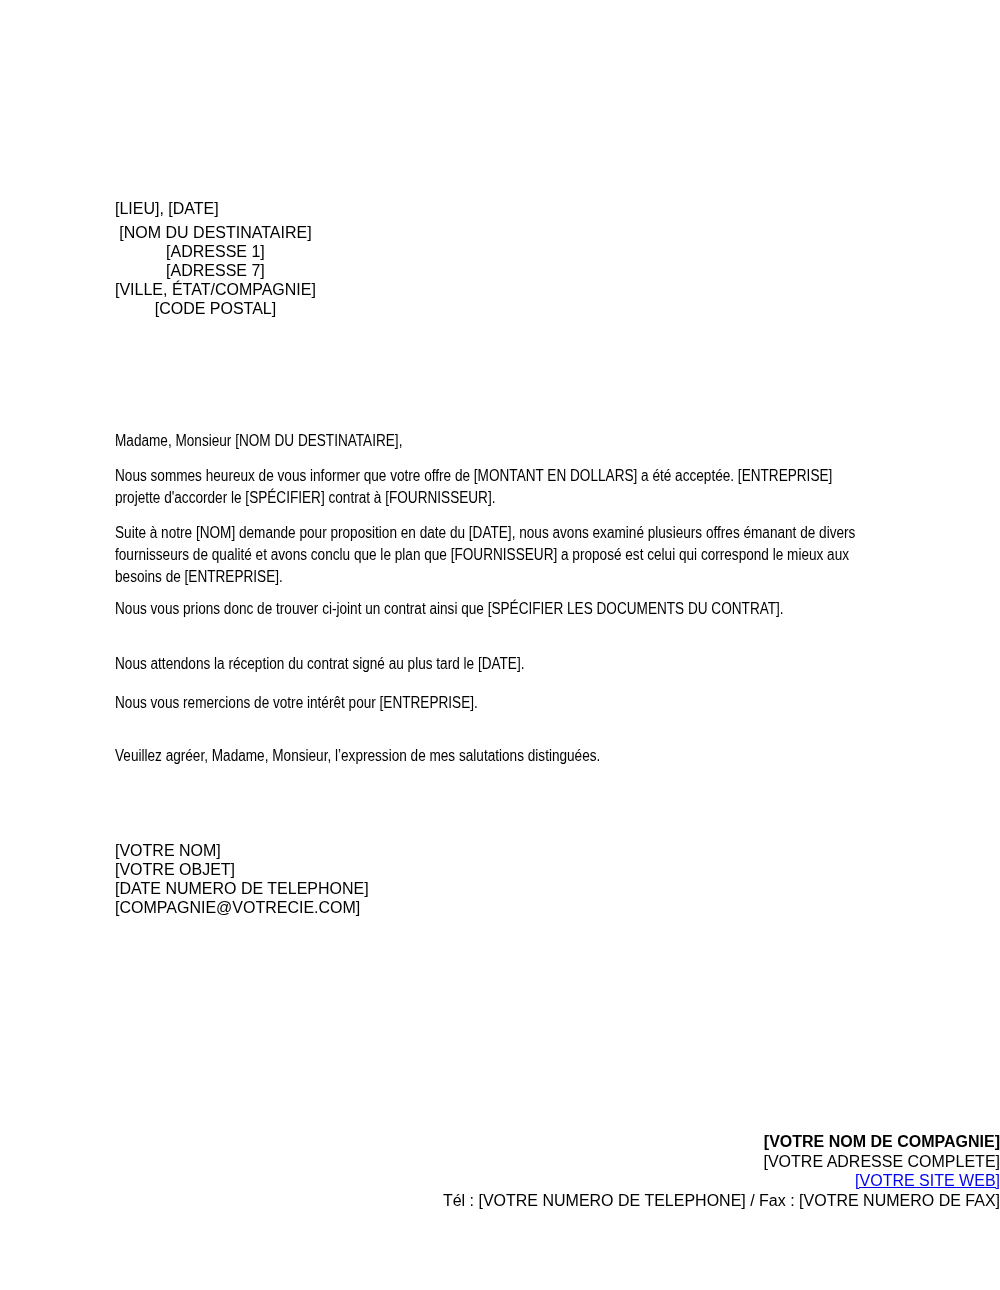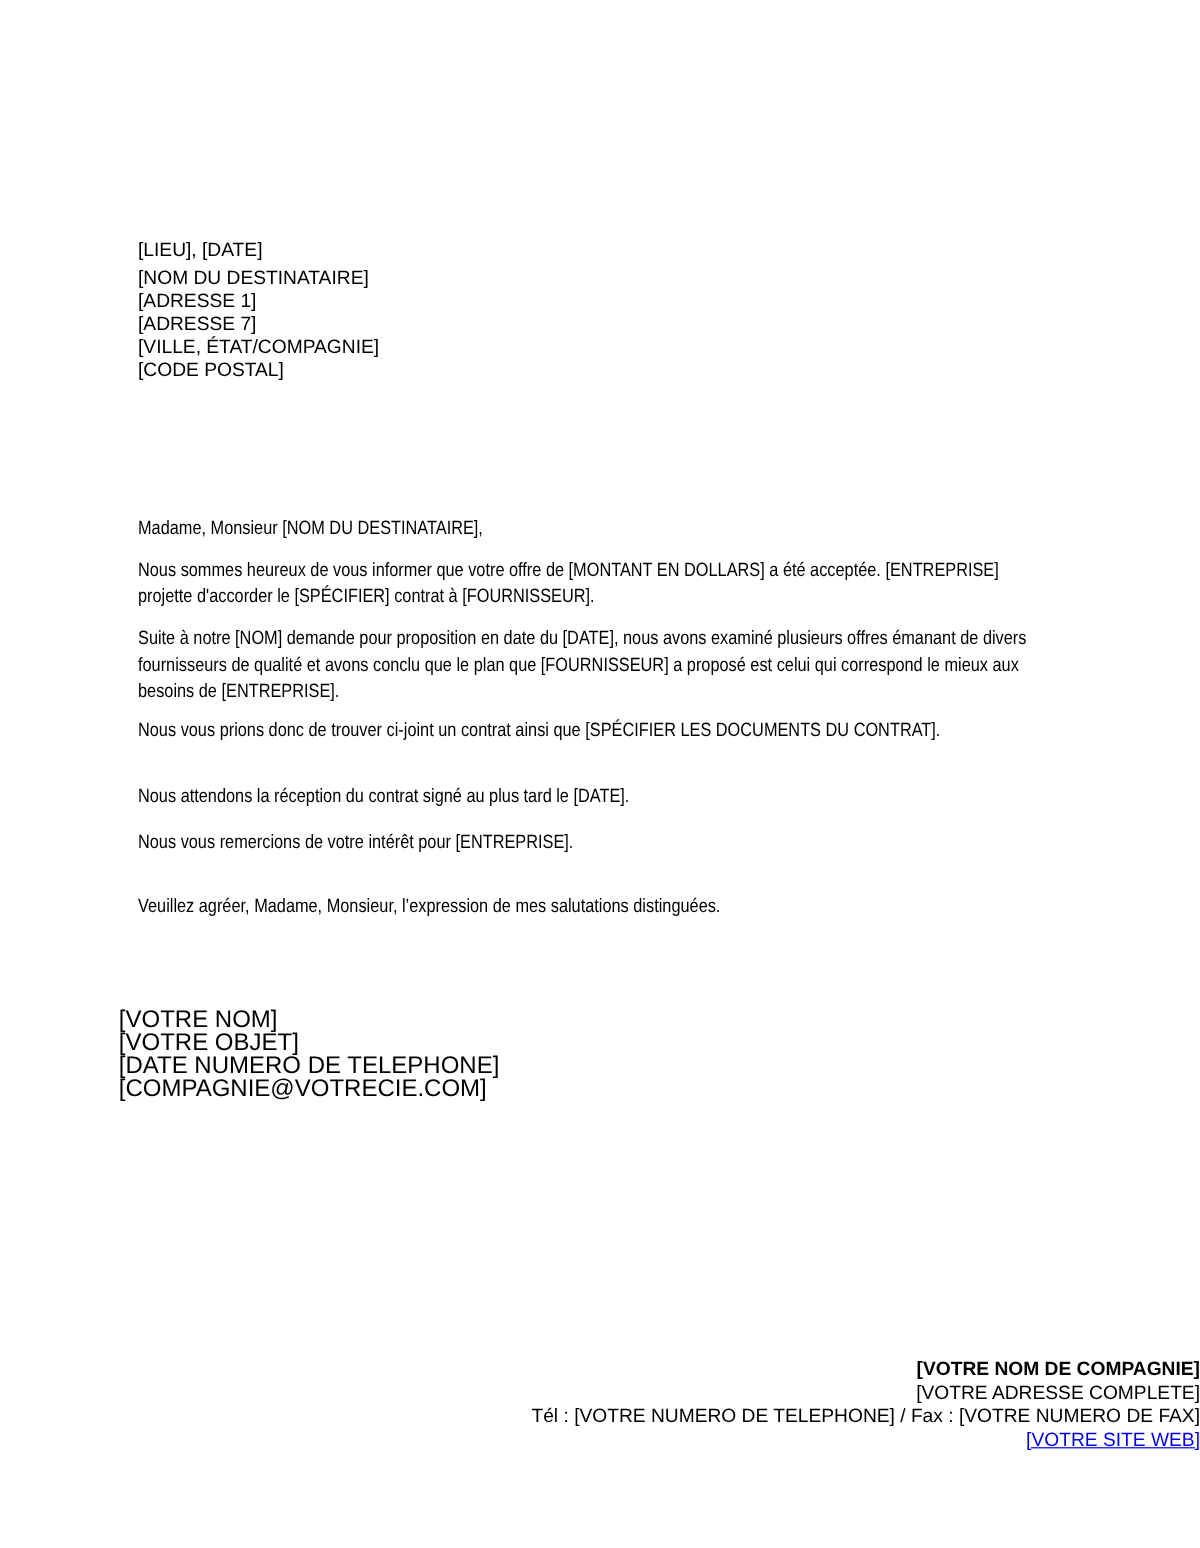--- a/index.html
+++ b/index.html
@@ -23,20 +23,21 @@
     font-size: 16px;
     line-height: 19px;
     margin-top: 33px;
   }
   .recipient {
     position: absolute;
     left: 115px;
     top: 223px;
     font-size: 16px;
     line-height: 19px;
+    text-align: center;
   }
   .subject {
     position: absolute;
     left: 115px;
     top: 374px;
     width: 765px;
     border-bottom: 3.5px solid #000000;
     padding-bottom: 4px;
   }
   .subject-text {
@@ -52,23 +53,23 @@
     transform-origin: 0 0;
   }
   .para {
     position: absolute;
     left: 115px;
     font-size: 16px;
     line-height: 22px;
   }
   .signature {
     position: absolute;
-    left: 99px;
+    left: 115px;
     top: 841px;
-    font-size: 20px;
+    font-size: 16px;
     line-height: 19px;
   }
   .footer {
     position: absolute;
     left: 0;
     top: 1132px;
     width: 1000px;
     text-align: right;
     font-size: 16px;
     line-height: 19.5px;
@@ -113,19 +114,19 @@
   <div class="signature">
     <div>[VOTRE NOM]</div>
     <div>[VOTRE OBJET]</div>
     <div>[DATE NUMERO DE TELEPHONE]</div>
     <div>[COMPAGNIE@VOTRECIE.COM]</div>
   </div>
 
   <div class="footer">
     <div class="f-company">[VOTRE NOM DE COMPAGNIE]</div>
     <div>[VOTRE ADRESSE COMPLETE]</div>
-    <div>Tél : [VOTRE NUMERO DE TELEPHONE] / Fax : [VOTRE NUMERO DE FAX]</div>
     <div>
       <a href="#" class="f-link">[VOTRE SITE WEB]</a>
     </div>
+    <div>Tél : [VOTRE NUMERO DE TELEPHONE] / Fax : [VOTRE NUMERO DE FAX]</div>
   </div>
 
 </div>
 
 </body></html>

